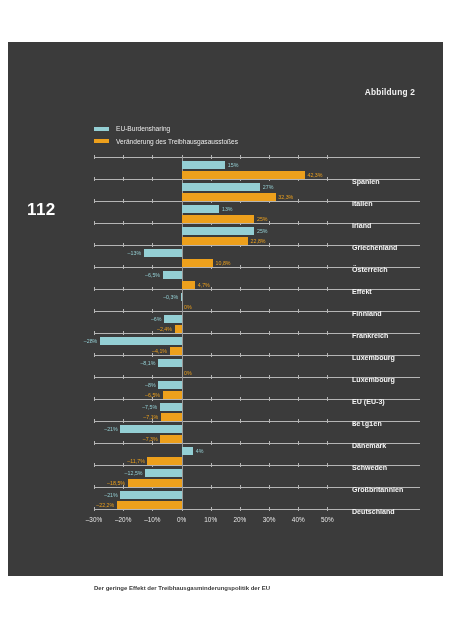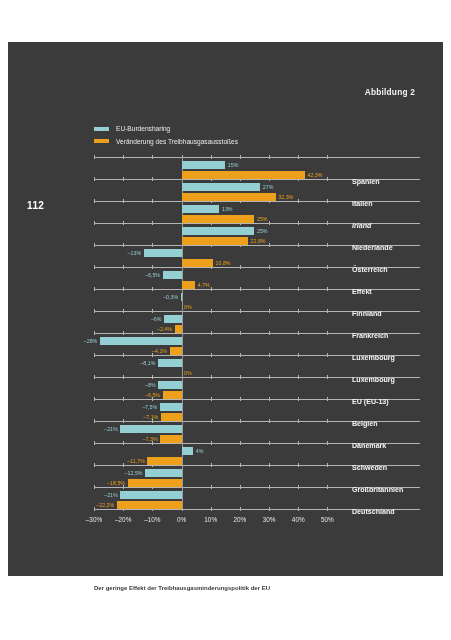--- a/index.html
+++ b/index.html
@@ -16,21 +16,21 @@
   }
   .dark-panel {
     position: absolute;
     left: 8px; top: 42px;
     width: 435px; height: 534px;
     background: #3b3b3b;
   }
   .page-number {
     position: absolute;
     left: 27px; top: 200px;
-    font-size: 10px; font-weight: bold;
+    font-size: 17px; font-weight: bold;
     color: #ffffff;
     letter-spacing: 0.4px;
   }
   .fig-title {
     position: absolute;
     left: 94px; top: 87px;
     width: 210px;
     font-size: 8.3px;
     line-height: 11.5px;
     color: #f2f2f2;
@@ -394,30 +394,30 @@
         <div class="bar b2" style="left: 33.5529px; width: 53.9765px; top: 321.6px;"></div>
         <div class="vlabel c2" style="top: 321.6px; left: auto; right: 216.947px;">–18,5%</div>
         <div class="bar b1" style="left: 26.2588px; width: 61.2706px; top: 334px;"></div>
         <div class="vlabel c1" style="top: 334px; left: auto; right: 224.241px;">–21%</div>
         <div class="bar b2" style="left: 22.7576px; width: 64.7718px; top: 343.6px;"></div>
         <div class="vlabel c2" style="top: 343.6px; left: auto; right: 227.742px;">–22,2%</div>
       </div>
     <div class="labels-col" id="labels">
         <div class="country" style="top: 7px; left: 6px;">Spanien</div>
         <div class="country" style="top: 29px; left: 6px;">Italien</div>
-        <div class="country" style="top: 51px; left: 6px; font-style: italic;">Irland</div>
-        <div class="country" style="top: 73px; left: 6px;">Niederlande</div>
+        <div class="country" style="top: 51px; left: 6px;">Irland</div>
+        <div class="country" style="top: 73px; left: 6px;">Griechenland</div>
         <div class="country" style="top: 95px; left: 6px;">Österreich</div>
         <div class="country" style="top: 117px; left: 6px;">Effekt</div>
         <div class="country" style="top: 139px; left: 6px;">Finnland</div>
         <div class="country" style="top: 161px; left: 6px;">Frankreich</div>
         <div class="country" style="top: 183px; left: 6px;">Luxembourg</div>
         <div class="country" style="top: 205px; left: 6px;">Luxembourg</div>
-        <div class="country" style="top: 227px; left: 6px;">EU (EU-13)</div>
-        <div class="country" style="top: 249px; left: 6px;">Belgien</div>
+        <div class="country" style="top: 227px; left: 6px;">EU (EU-3)</div>
+        <div class="country" style="top: 249px; left: 6px; font-family: Liberation Mono, monospace;">Belgien</div>
         <div class="country" style="top: 271px; left: 6px;">Dänemark</div>
         <div class="country" style="top: 293px; left: 6px;">Schweden</div>
         <div class="country" style="top: 315px; left: 6px;">Großbritannien</div>
         <div class="country" style="top: 337px; left: 6px;">Deutschland</div>
       </div>
     <div class="xaxis" id="xaxis">
         <div class="xtick-label" style="left: 0px;">–30%</div>
         <div class="xtick-label" style="left: 29.1765px;">–20%</div>
         <div class="xtick-label" style="left: 58.3529px;">–10%</div>
         <div class="xtick-label" style="left: 87.5294px;">0%</div>

